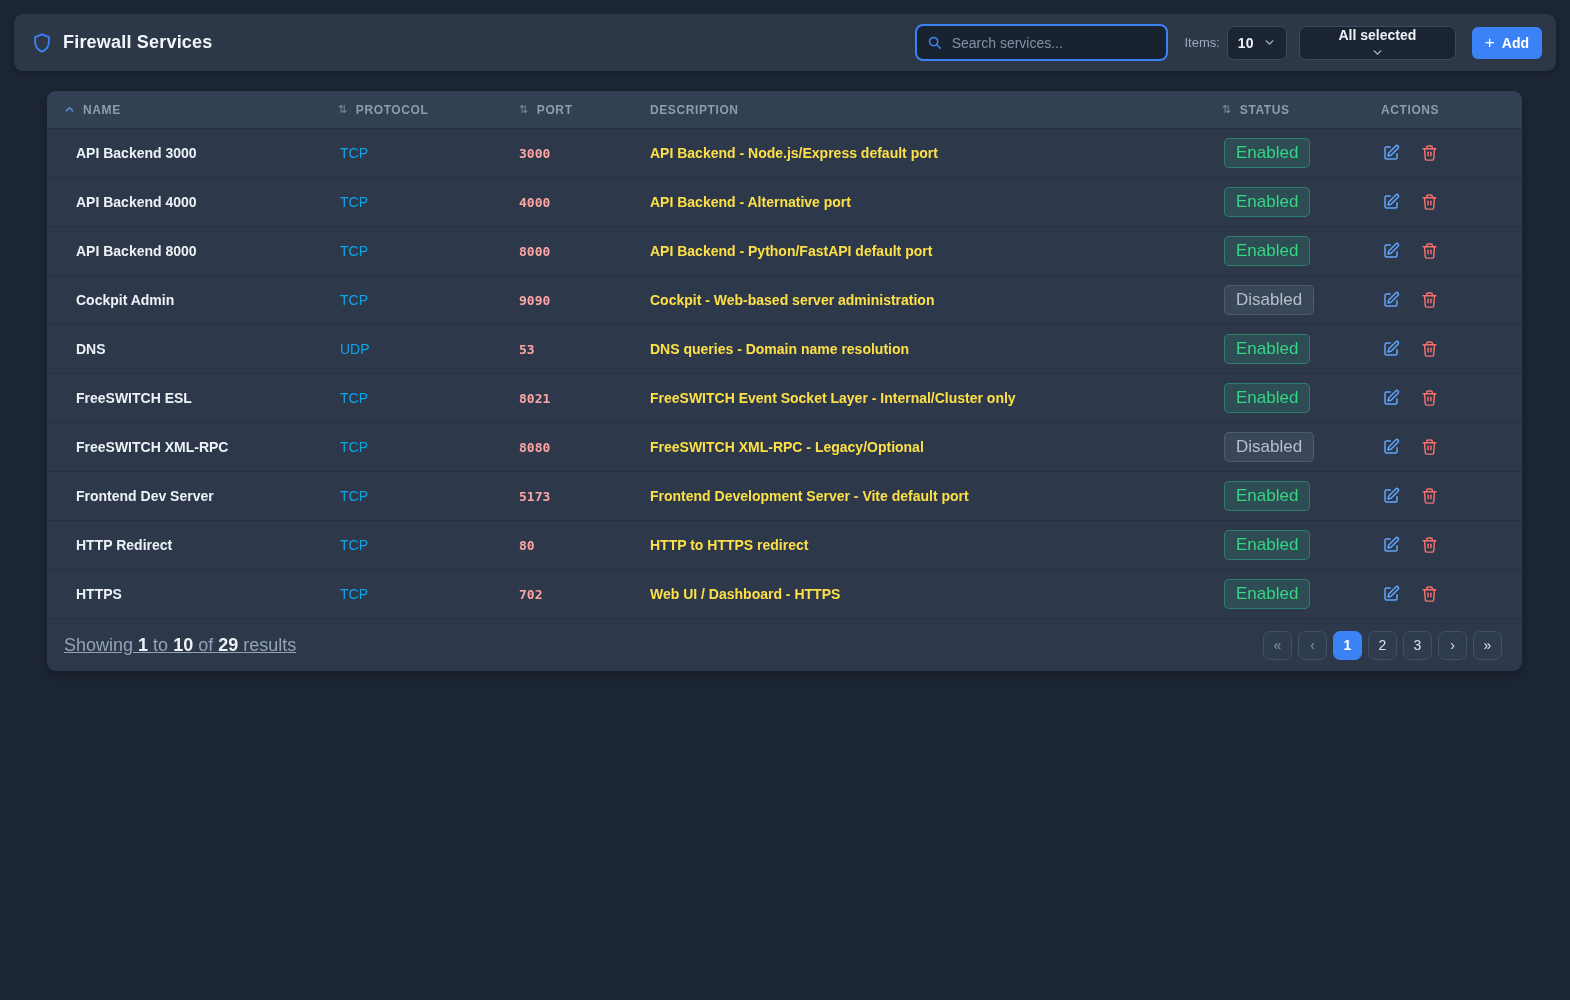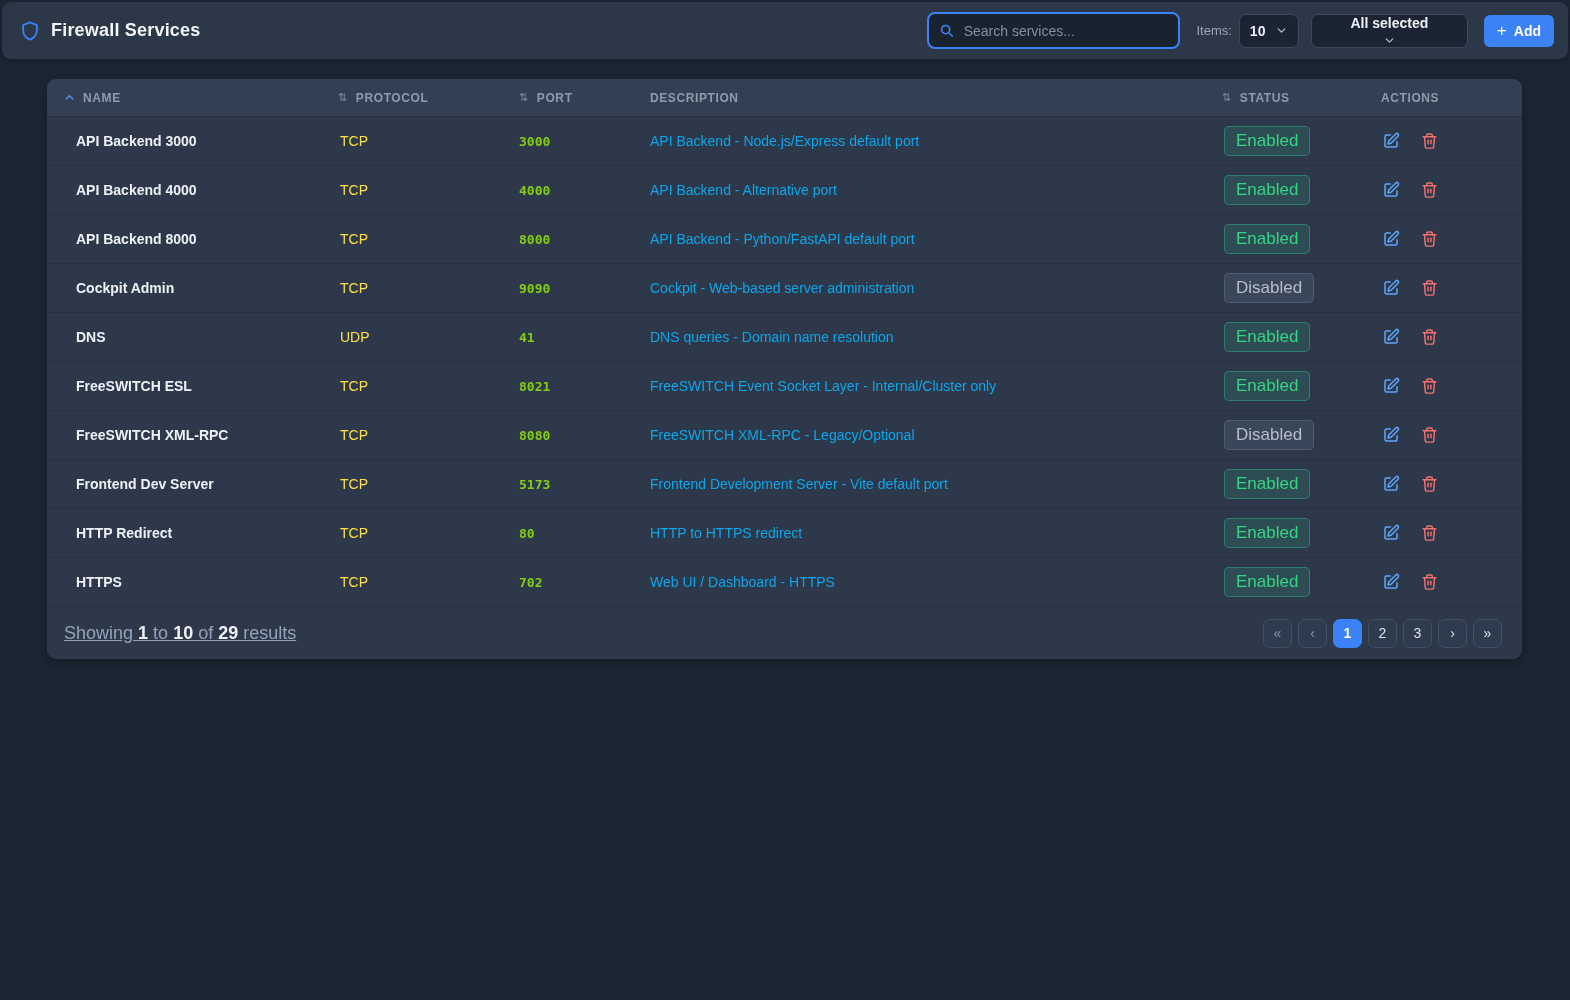--- a/index.html
+++ b/index.html
@@ -4,21 +4,21 @@
 <style>
   * { margin: 0; padding: 0; box-sizing: border-box; }
   html, body { width: 1570px; height: 1000px; overflow: hidden; }
   body {
     background: #1d2635;
     font-family: "Liberation Sans", sans-serif;
     color: #e6ebf1;
   }
   
   .topbar {
-    margin: 2px;
+    margin: 14px;
     height: 57px;
     background: #2c3848;
     border-radius: 9px;
     display: flex;
     align-items: center;
     padding: 0 14px 0 17px;
     box-shadow: 0 2px 8px rgba(0,0,0,0.25);
   }
   .title-group { display: flex; align-items: center; gap: 10px; }
   .page-title { font-size: 18px; font-weight: bold; color: #f2f5f9; letter-spacing: 0.2px; }
@@ -88,23 +88,23 @@
   }
   .th.col-name { padding-left: 17px; }
   .th.col-actions { padding-left: 9px; cursor: default; }
   .sort-both { font-size: 11px; color: #7e8c9f; font-weight: normal; }
   .tbody .tr {
     height: 49px;
     border-top: 1px solid #27313f;
   }
   .td { font-size: 14px; overflow: hidden; white-space: nowrap; text-overflow: ellipsis; }
   .td.name { padding-left: 29px; font-weight: bold; color: #eef2f7; }
-  .td.proto { color: #fde047; padding-left: 2px; }
-  .td.desc  { color: #0ea5e9; }
-  .td.port  { font-family: "DejaVu Sans Mono", monospace; font-weight: bold; font-size: 13px; color: #84cc16; }
+  .td.proto { color: #0ea5e9; padding-left: 2px; }
+  .td.desc  { color: #fde047; font-weight: bold; }
+  .td.port  { font-family: "DejaVu Sans Mono", monospace; font-weight: bold; font-size: 13px; color: #fca5a5; }
   .td.status { padding-left: 2px; }
   .badge {
     display: inline-block;
     padding: 4px 11px;
     border-radius: 5px;
     font-size: 17px; font-weight: normal;
   }
   .badge.enabled {
     color: #35d584;
     background: rgba(52, 211, 153, 0.12);
@@ -320,21 +320,21 @@
           <line x1="10" y1="11" x2="10" y2="16"></line>
           <line x1="14" y1="11" x2="14" y2="16"></line>
         </svg>
       </button>
     </div>
   </div>
 
   <div class="tr grid-row">
     <div class="td name">DNS</div>
     <div class="td proto">UDP</div>
-    <div class="td port">41</div>
+    <div class="td port">53</div>
     <div class="td desc">DNS queries - Domain name resolution</div>
     <div class="td status">
       <span class="badge enabled">Enabled</span>
     </div>
     <div class="td actions">
       <button class="icon-btn">
         <svg width="18" height="18" viewBox="0 0 24 24" fill="none" stroke="#60a5fa" stroke-width="2" stroke-linecap="round" stroke-linejoin="round">
           <path d="M11 4H6a2 2 0 0 0-2 2v12a2 2 0 0 0 2 2h12a2 2 0 0 0 2-2v-5"></path>
           <path d="M18.4 2.6a2.1 2.1 0 0 1 3 3L12 15l-4 1 1-4 9.4-9.4z"></path>
         </svg>

